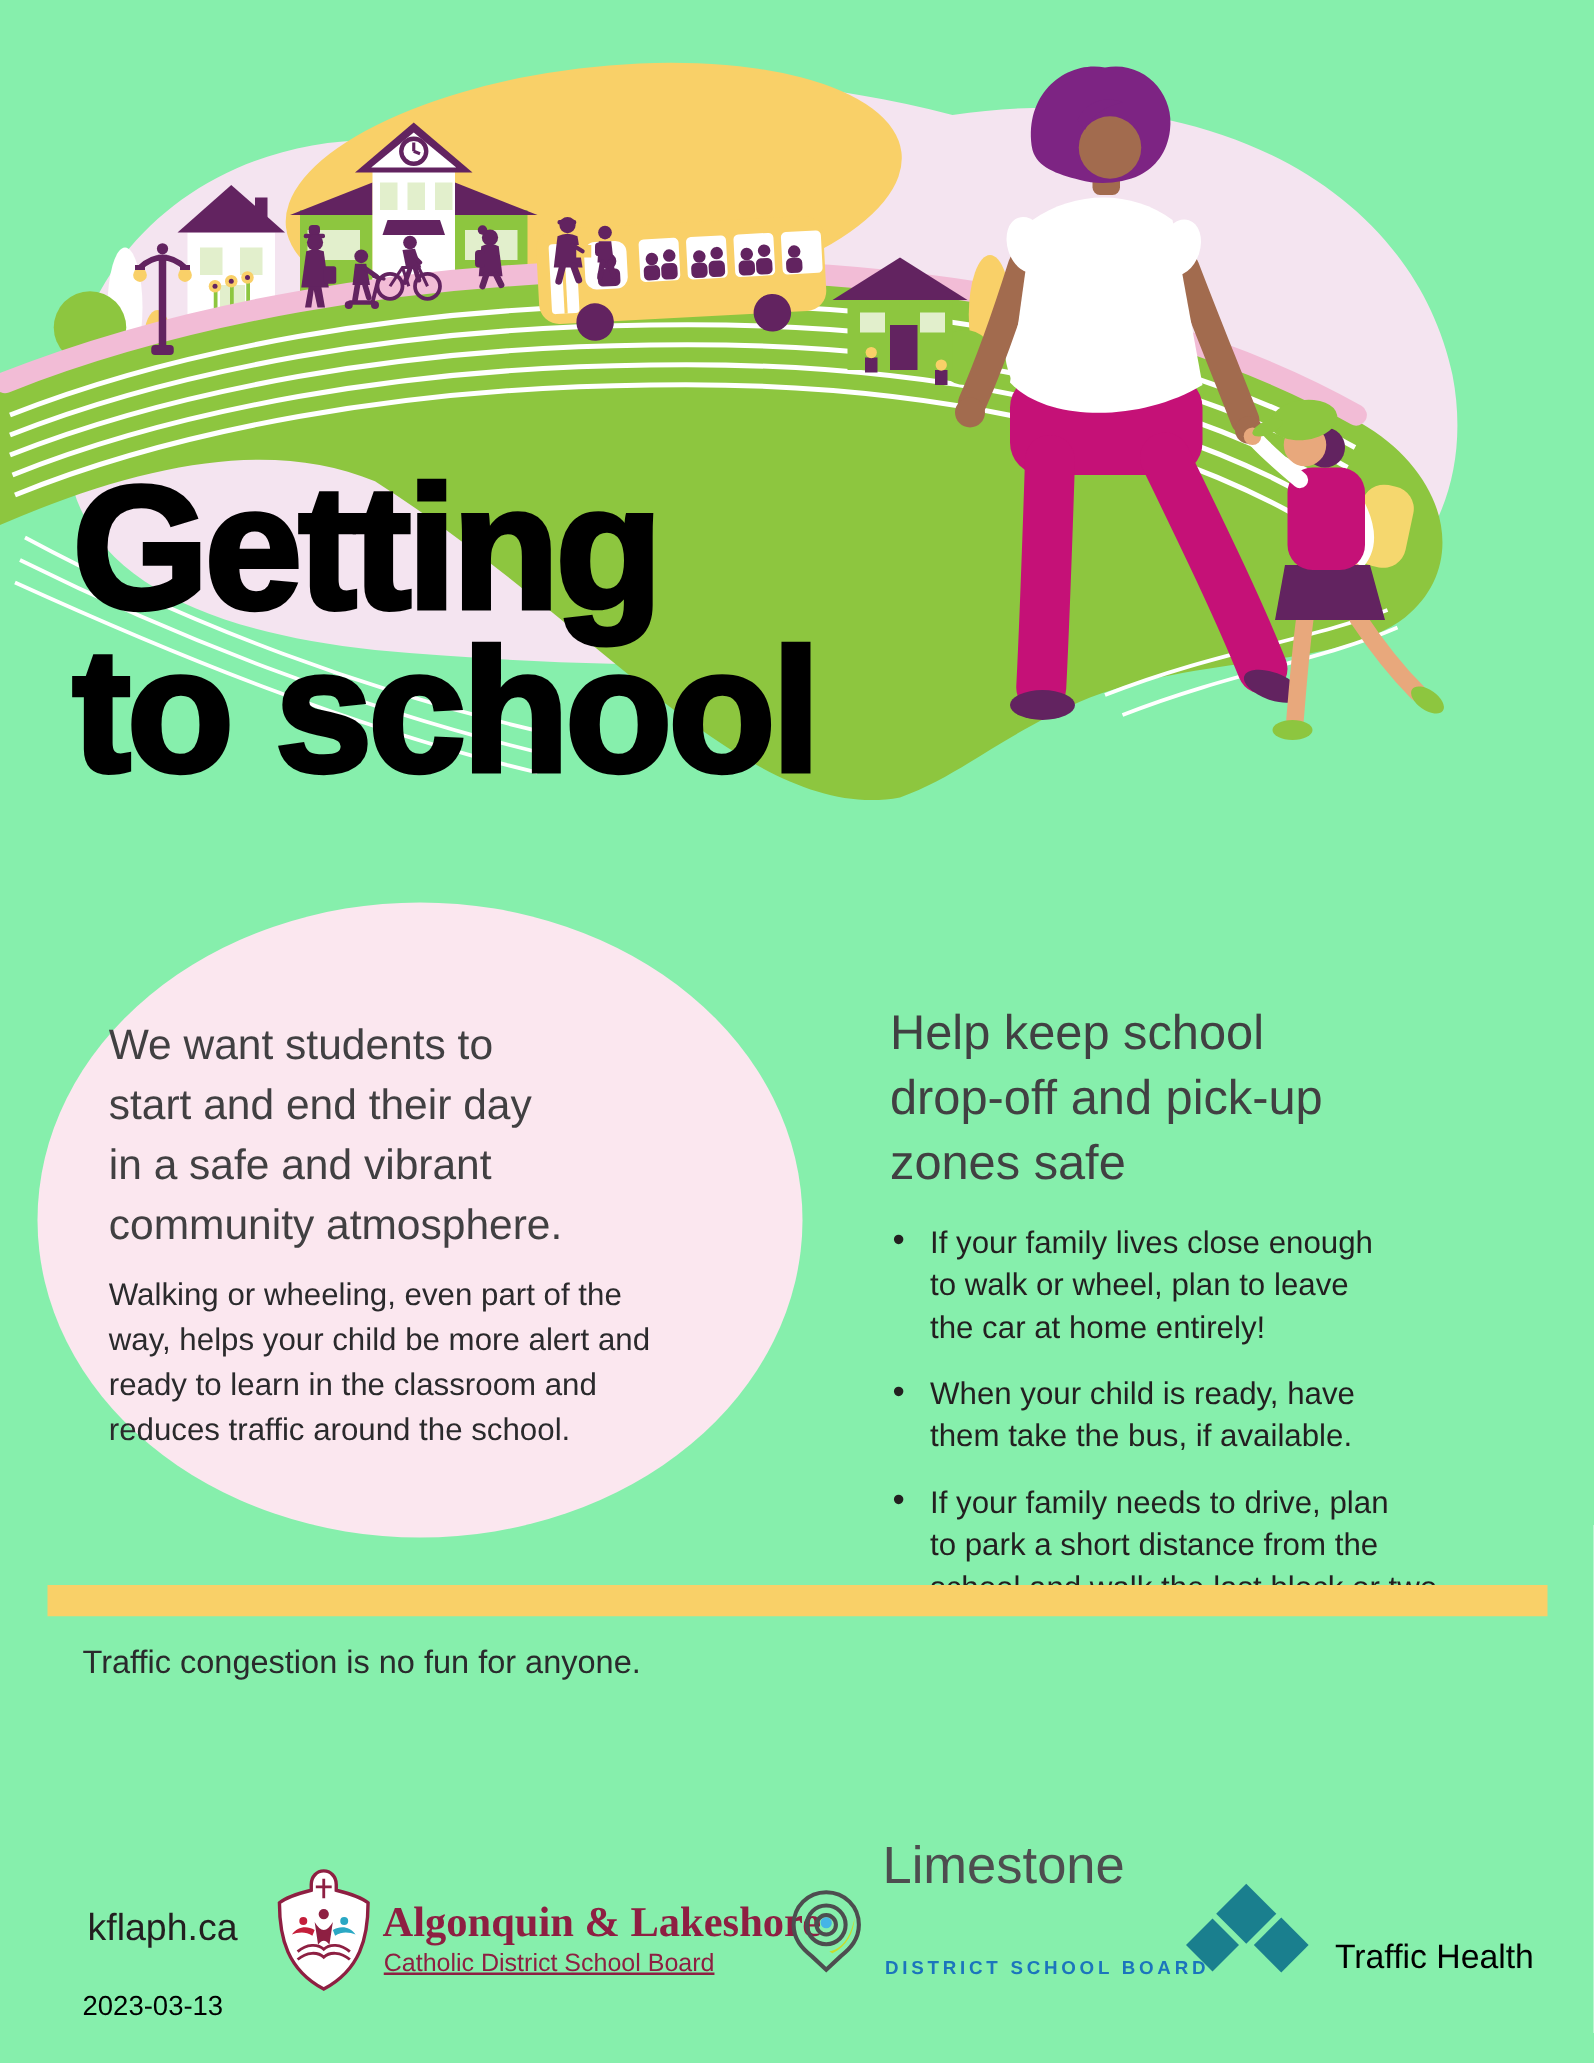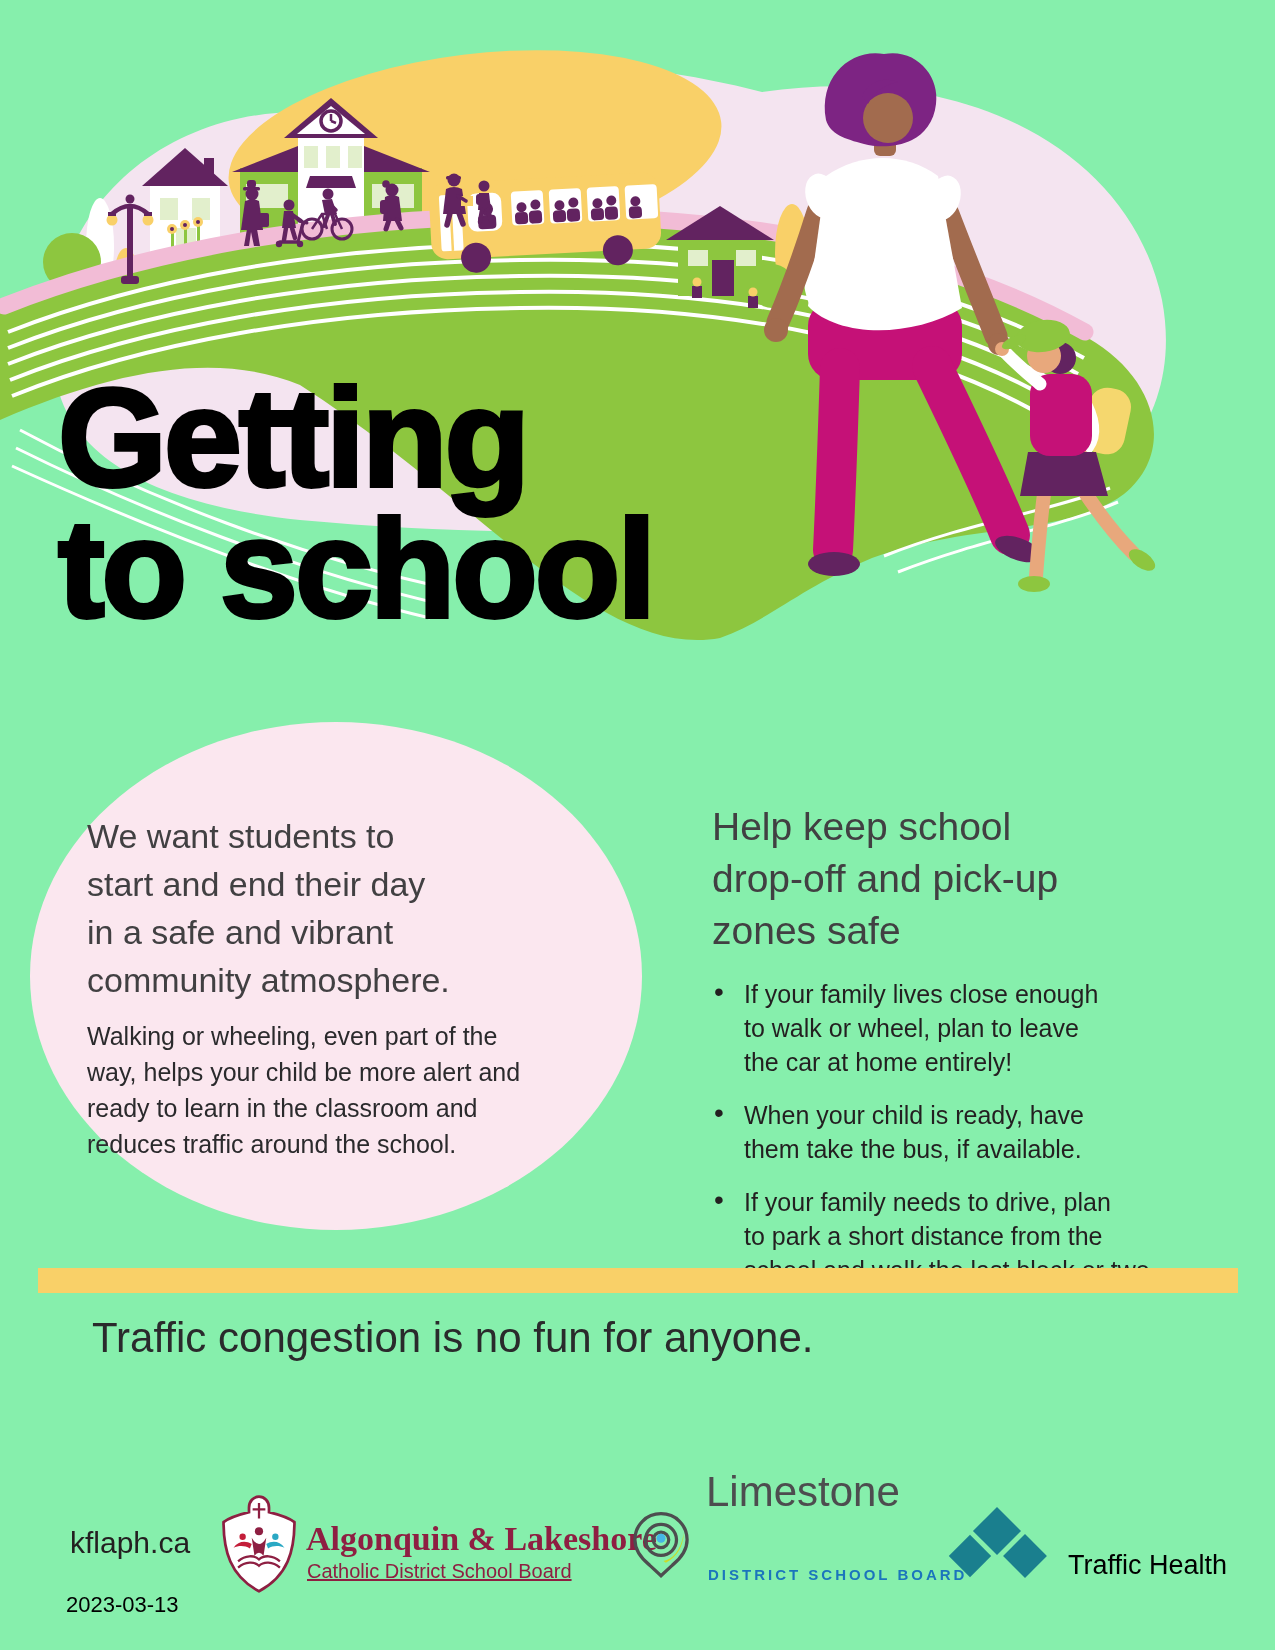--- a/index.html
+++ b/index.html
@@ -43,22 +43,22 @@
   }
   .tips-list li::before{
     content:"\2022";position:absolute;left:2px;top:-2px;font-size:28px;color:#231F20;
   }
 
   
   .yellow-bar{position:absolute;left:38px;top:1268px;width:1200px;height:25px;background:#F9D068;}
 
   
   .traffic-heading{
-    position:absolute;left:92px;top:1314px;
-    font-size:42px;font-weight:400;color:#2A2A2C;
+    position:absolute;left:66px;top:1314px;
+    font-size:26px;font-weight:400;color:#2A2A2C;
   }
   .traffic-body{
     position:absolute;left:90px;top:1384px;
     font-size:26px;line-height:38px;color:#212121;
   }
 
   
   .website{position:absolute;left:70px;top:1526px;font-size:30px;color:#231F20;}
   .alcdsb-crest{position:absolute;left:218px;top:1494px;width:82px;height:100px;}
   .alcdsb-name{

